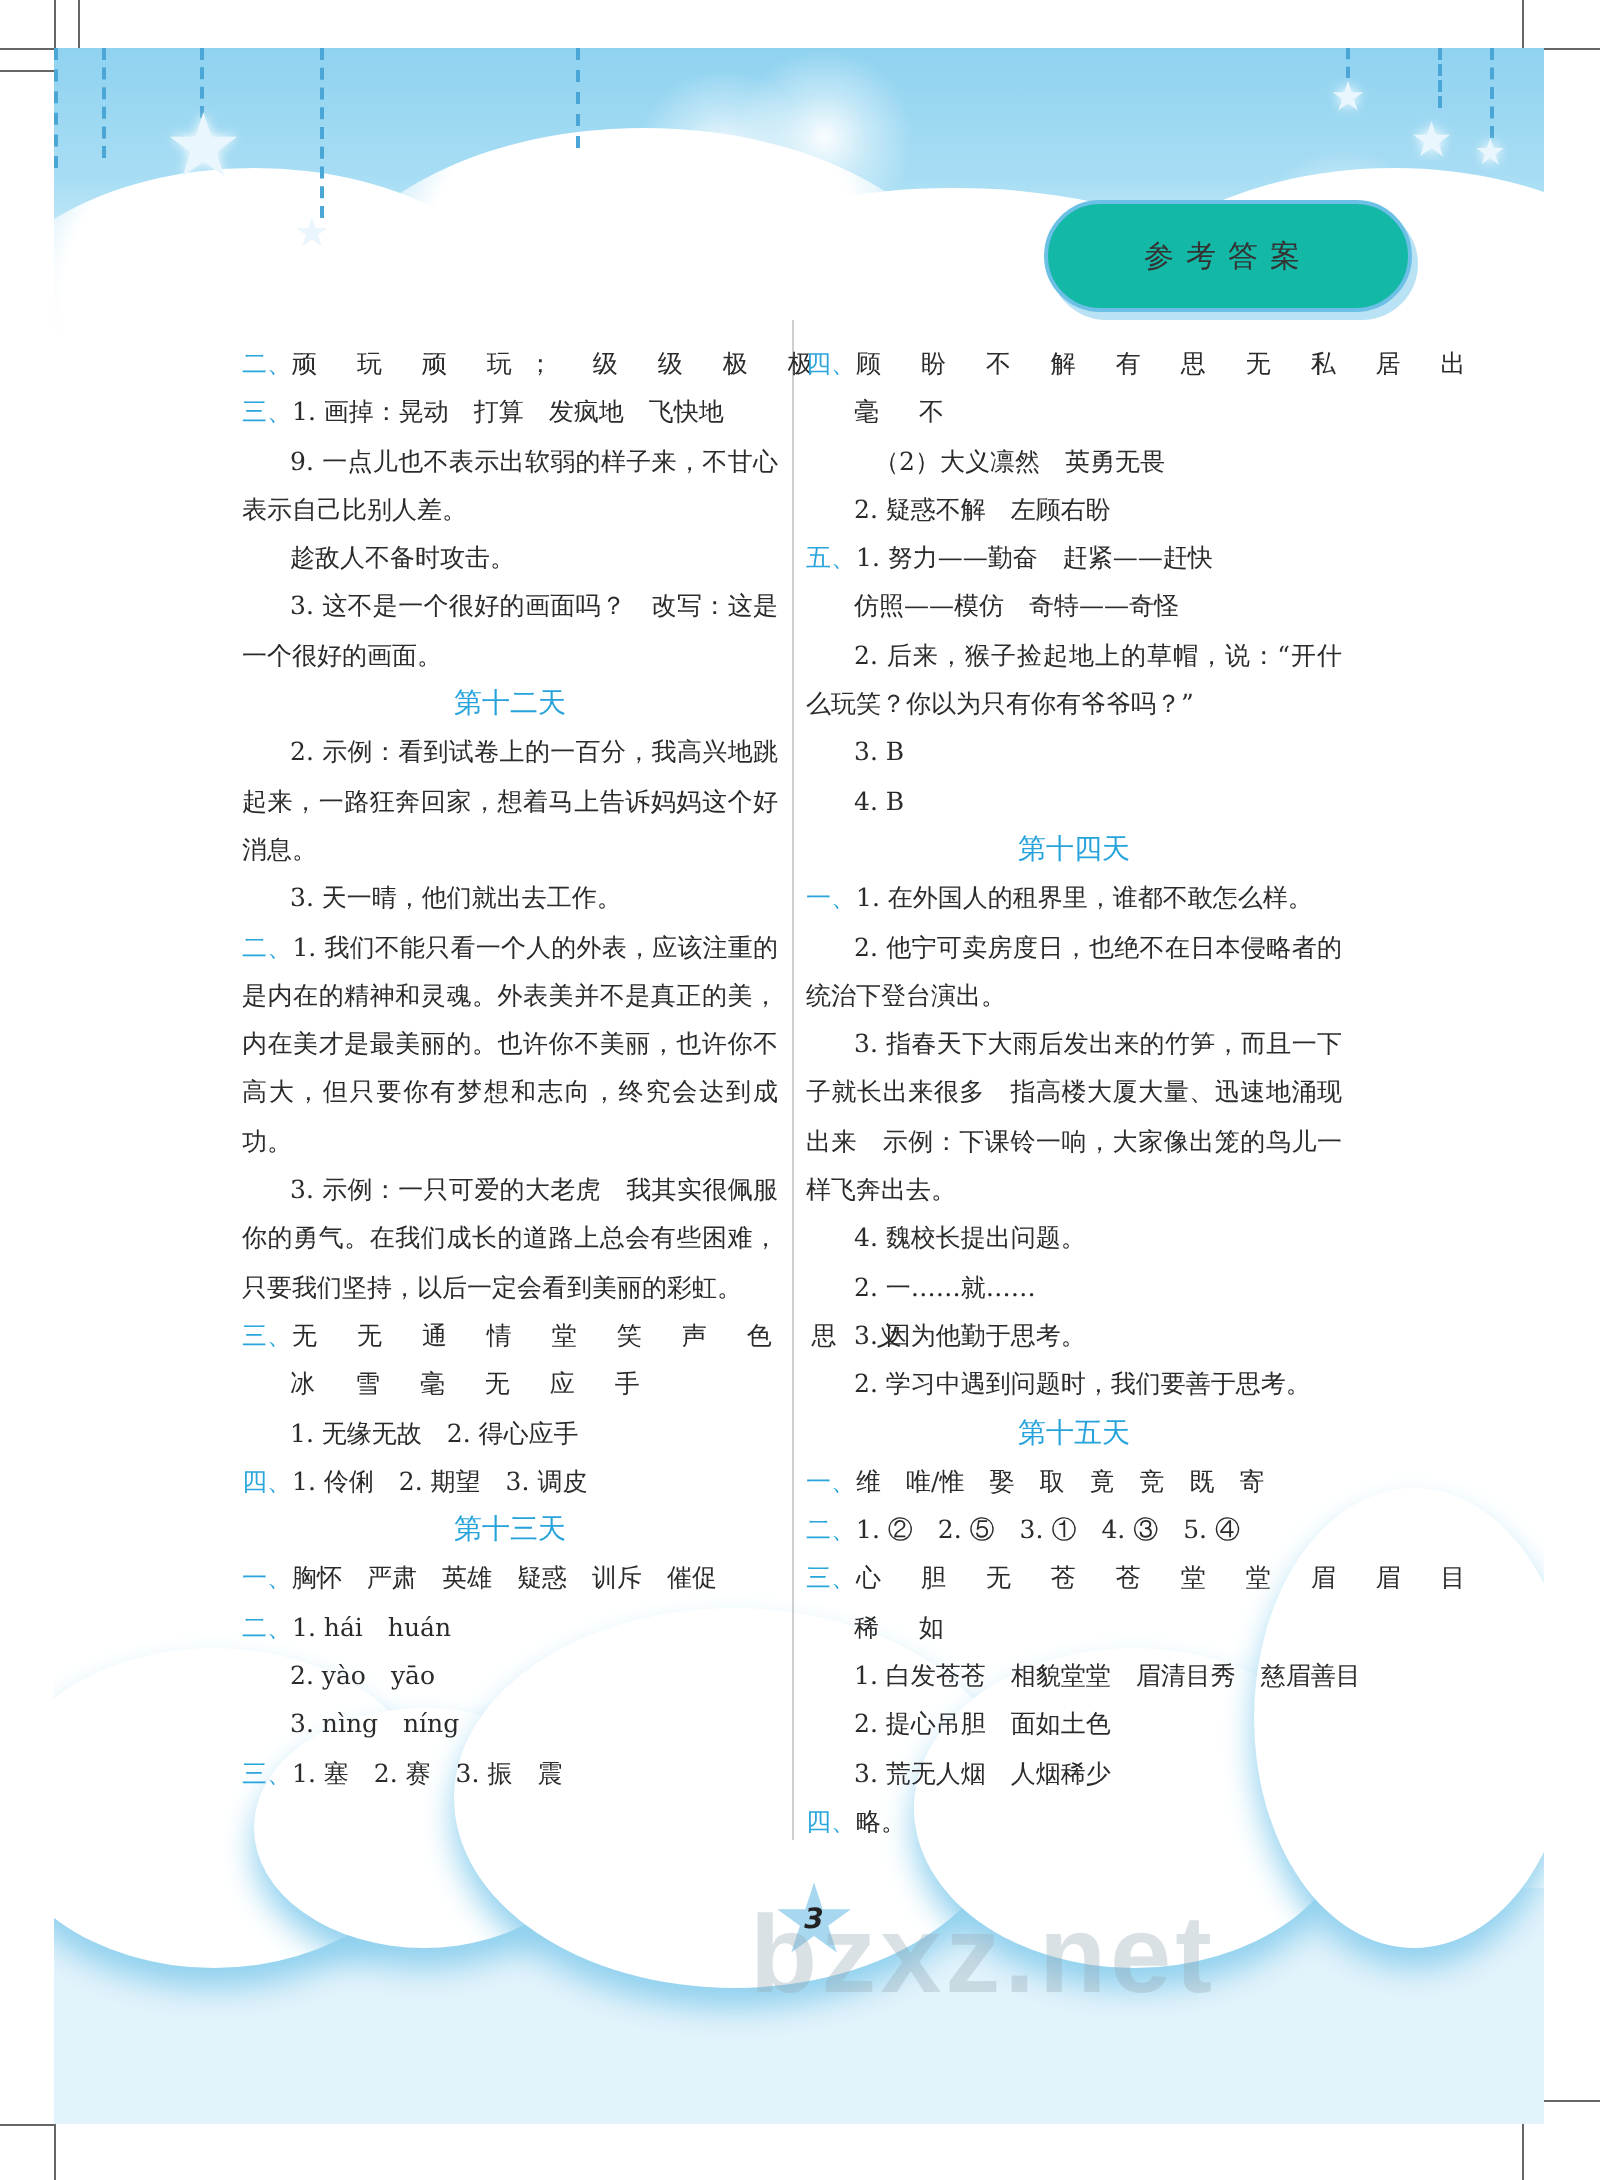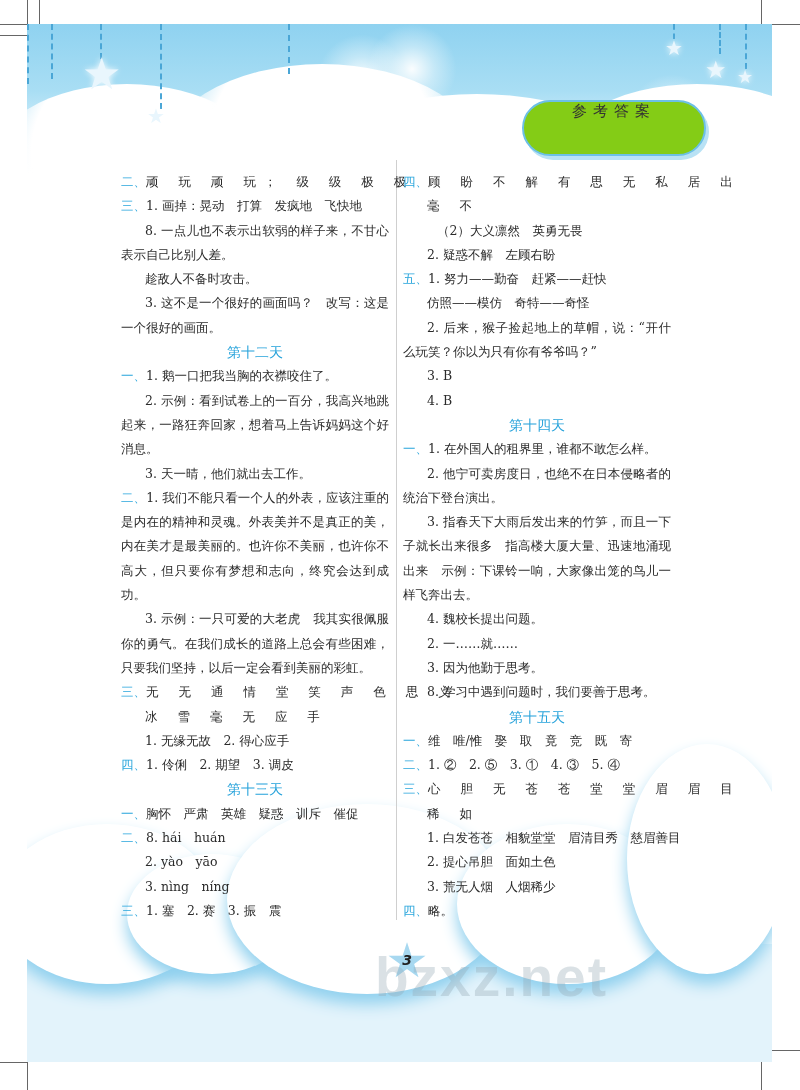--- a/index.html
+++ b/index.html
@@ -6,21 +6,21 @@
   body { width:800px; height:1090px; position:relative; overflow:hidden; background:#ffffff; font-family:"DejaVu Serif", serif; }
   .page-bg { position:absolute; left:27px; top:24px; width:745px; height:1038px; background:#ffffff; overflow:hidden; }
   .header-band { position:absolute; left:0; top:0; width:745px; height:150px;
     background: linear-gradient(180deg, #8fd2f0 0%, #a9def4 45%, #d8f0fb 75%, #ffffff 100%); }
   .cloud { position:absolute; border-radius:50%; background: radial-gradient(circle at 50% 40%, #ffffff 55%, rgba(255,255,255,0.0) 75%); }
   .dash { position:absolute; top:0; width:0; border-left:2px dashed #4aa6d6; }
   .star { position:absolute; color:#e9f6fd; font-family:"DejaVu Sans", sans-serif; text-shadow:0 0 6px #ffffff; }
   .sparkle { position:absolute; width:90px; height:90px; border-radius:50%;
     background: radial-gradient(circle, rgba(255,255,255,0.95) 0%, rgba(255,255,255,0.4) 35%, rgba(255,255,255,0) 70%); }
   .title-cloud { position:absolute; left:495px; top:76px; width:180px; height:52px; border-radius:28px;
-    background:#84cc16; border:2px solid #6cc0e6; box-shadow:3px 4px 0 #b9e2f5; display:flex; align-items:flex-start; justify-content:center; }
+    background:#14b8a6; border:2px solid #6cc0e6; box-shadow:3px 4px 0 #b9e2f5; display:flex; align-items:center; justify-content:center; }
   .title-cloud span { font-size:15px; letter-spacing:6px; color:#333; font-family:"DejaVu Sans", sans-serif; }
   .footer-band { position:absolute; left:0; top:920px; width:745px; height:118px; background:#e3f3fb; }
   .footer-cloud { position:absolute; border-radius:50%; background:#ffffff; box-shadow: 0 10px 16px #8fd0ee; }
   .page-star { position:absolute; left:385px; top:938px; width:44px; height:44px; font-size:48px; line-height:44px; color:#a7d8f0; text-align:center; font-family:"DejaVu Sans", sans-serif; }
   .page-num { position:absolute; left:392px; top:952px; width:30px; text-align:center; font-size:14px; font-weight:bold; font-style:italic; color:#222; font-family:"DejaVu Sans", sans-serif; }
   .watermark { position:absolute; left:375px; top:945px; font-size:55px; font-weight:bold; color:rgba(150,170,180,0.35); font-family:Liberation Sans, sans-serif; letter-spacing:2px; }
   .col { position:absolute; top:170px; font-size:12.5px; color:#2b2b2b; line-height:24.3px; }
   .col-left { left:121px; width:268px; }
   .col-right { left:403px; width:268px; }
   .divider { position:absolute; left:396px; top:160px; width:1px; height:760px; background:#cfcfcf; }
@@ -86,36 +86,35 @@
 
 <div class="page-star">★</div>
 <div class="page-num">3</div>
 <div class="watermark">bzxz.net</div>
 
 <div class="divider"></div>
 
 <div class="col col-left" id="col-left">
     <div class="line"><span class="lbl">二、</span><span class="spaced">顽 玩 顽 玩； 级 级 极 极</span></div>
     <div class="line"><span class="lbl">三、</span><span>1. 画掉：晃动　打算　发疯地　飞快地</span></div>
-    <div class="wrap" style="text-indent: 24px;"><span>8. 一点儿也不表示出软弱的样子来，不甘心表示自己比别人差。</span></div>
+    <div class="wrap" style="text-indent: 24px;"><span>9. 一点儿也不表示出软弱的样子来，不甘心表示自己比别人差。</span></div>
     <div class="wrap" style="text-indent: 24px;"><span>趁敌人不备时攻击。</span></div>
     <div class="wrap" style="text-indent: 24px;"><span>3. 这不是一个很好的画面吗？　改写：这是一个很好的画面。</span></div>
     <div class="day">第十二天</div>
-    <div class="line"><span class="lbl">一、</span><span>1. 鹅一口把我当胸的衣襟咬住了。</span></div>
     <div class="wrap" style="text-indent: 24px;"><span>2. 示例：看到试卷上的一百分，我高兴地跳起来，一路狂奔回家，想着马上告诉妈妈这个好消息。</span></div>
     <div class="wrap" style="text-indent: 24px;"><span>3. 天一晴，他们就出去工作。</span></div>
     <div class="wrap"><span class="lbl">二、</span><span>1. 我们不能只看一个人的外表，应该注重的是内在的精神和灵魂。外表美并不是真正的美，内在美才是最美丽的。也许你不美丽，也许你不高大，但只要你有梦想和志向，终究会达到成功。</span></div>
     <div class="wrap" style="text-indent: 24px;"><span>3. 示例：一只可爱的大老虎　我其实很佩服你的勇气。在我们成长的道路上总会有些困难，只要我们坚持，以后一定会看到美丽的彩虹。</span></div>
     <div class="line"><span class="lbl">三、</span><span class="spaced">无 无 通 情 堂 笑 声 色 思 义</span></div>
     <div class="line indent1"><span class="spaced">冰 雪 毫 无 应 手</span></div>
     <div class="line indent1"><span>1. 无缘无故　2. 得心应手</span></div>
     <div class="line"><span class="lbl">四、</span><span>1. 伶俐　2. 期望　3. 调皮</span></div>
     <div class="day">第十三天</div>
     <div class="line"><span class="lbl">一、</span><span>胸怀　严肃　英雄　疑惑　训斥　催促</span></div>
-    <div class="line"><span class="lbl">二、</span><span>8. hái　huán</span></div>
+    <div class="line"><span class="lbl">二、</span><span>1. hái　huán</span></div>
     <div class="line indent1"><span>2. yào　yāo</span></div>
     <div class="line indent1"><span>3. nìng　níng</span></div>
     <div class="line"><span class="lbl">三、</span><span>1. 塞　2. 赛　3. 振　震</span></div>
   </div>
 <div class="col col-right" id="col-right">
     <div class="line"><span class="lbl">四、</span><span class="spaced">顾 盼 不 解 有 思 无 私 居 出</span></div>
     <div class="line indent1"><span class="spaced">毫 不</span></div>
     <div class="line indent2"><span>（2）大义凛然　英勇无畏</span></div>
     <div class="line indent1"><span>2. 疑惑不解　左顾右盼</span></div>
     <div class="line"><span class="lbl">五、</span><span>1. 努力——勤奋　赶紧——赶快</span></div>
@@ -123,21 +122,21 @@
     <div class="wrap" style="text-indent: 24px;"><span>2. 后来，猴子捡起地上的草帽，说：“开什么玩笑？你以为只有你有爷爷吗？”</span></div>
     <div class="line indent1"><span>3. B</span></div>
     <div class="line indent1"><span>4. B</span></div>
     <div class="day">第十四天</div>
     <div class="line"><span class="lbl">一、</span><span>1. 在外国人的租界里，谁都不敢怎么样。</span></div>
     <div class="wrap" style="text-indent: 24px;"><span>2. 他宁可卖房度日，也绝不在日本侵略者的统治下登台演出。</span></div>
     <div class="wrap" style="text-indent: 24px;"><span>3. 指春天下大雨后发出来的竹笋，而且一下子就长出来很多　指高楼大厦大量、迅速地涌现出来　示例：下课铃一响，大家像出笼的鸟儿一样飞奔出去。</span></div>
     <div class="line indent1"><span>4. 魏校长提出问题。</span></div>
     <div class="line indent1"><span>2. 一……就……</span></div>
     <div class="line indent1"><span>3. 因为他勤于思考。</span></div>
-    <div class="line indent1"><span>8. 学习中遇到问题时，我们要善于思考。</span></div>
+    <div class="line indent1"><span>2. 学习中遇到问题时，我们要善于思考。</span></div>
     <div class="day">第十五天</div>
     <div class="line"><span class="lbl">一、</span><span>维　唯/惟　娶　取　竟　竞　既　寄</span></div>
     <div class="line"><span class="lbl">二、</span><span>1. ②　2. ⑤　3. ①　4. ③　5. ④</span></div>
     <div class="line"><span class="lbl">三、</span><span class="spaced">心 胆 无 苍 苍 堂 堂 眉 眉 目</span></div>
     <div class="line indent1"><span class="spaced">稀 如</span></div>
     <div class="line indent1"><span>1. 白发苍苍　相貌堂堂　眉清目秀　慈眉善目</span></div>
     <div class="line indent1"><span>2. 提心吊胆　面如土色</span></div>
     <div class="line indent1"><span>3. 荒无人烟　人烟稀少</span></div>
     <div class="line"><span class="lbl">四、</span><span>略。</span></div>
   </div>

